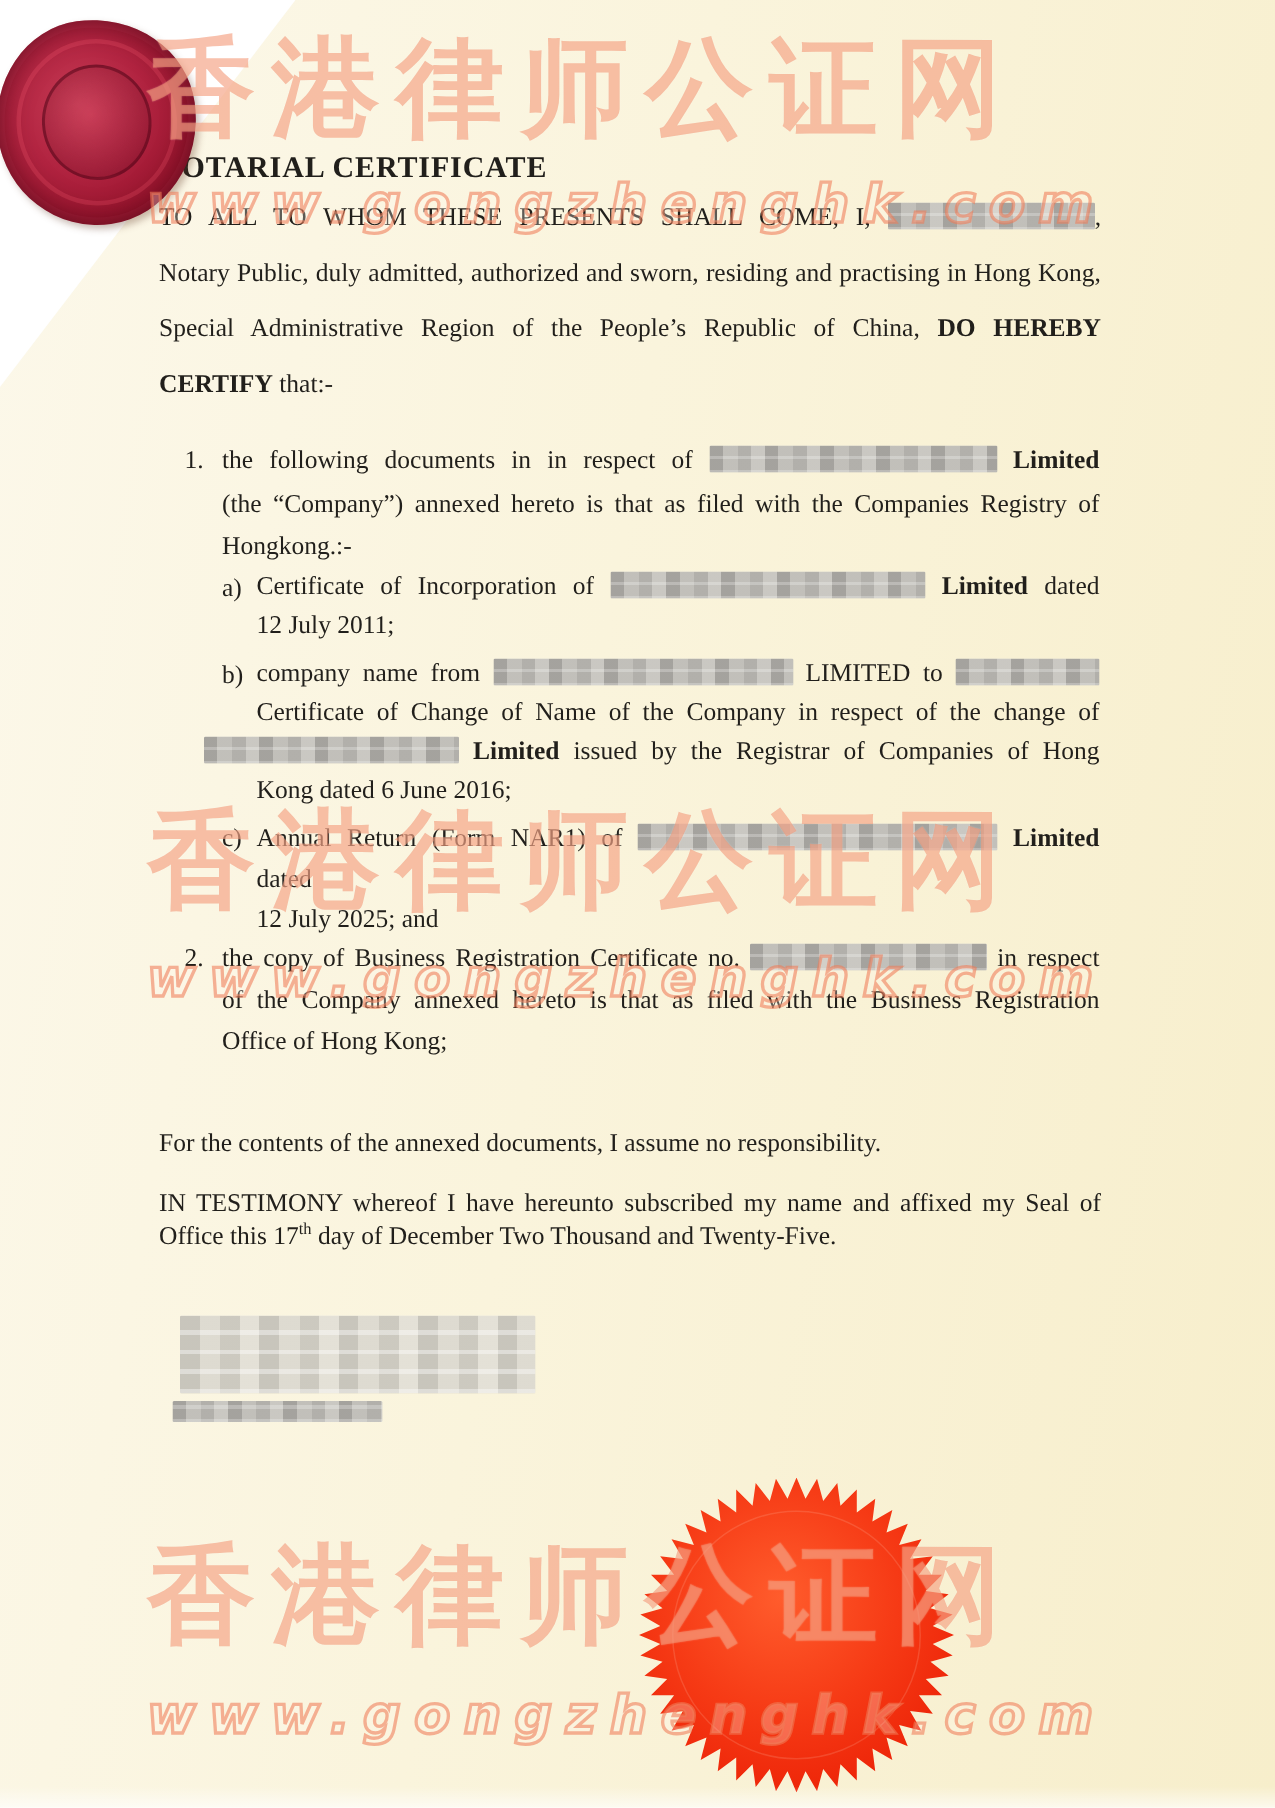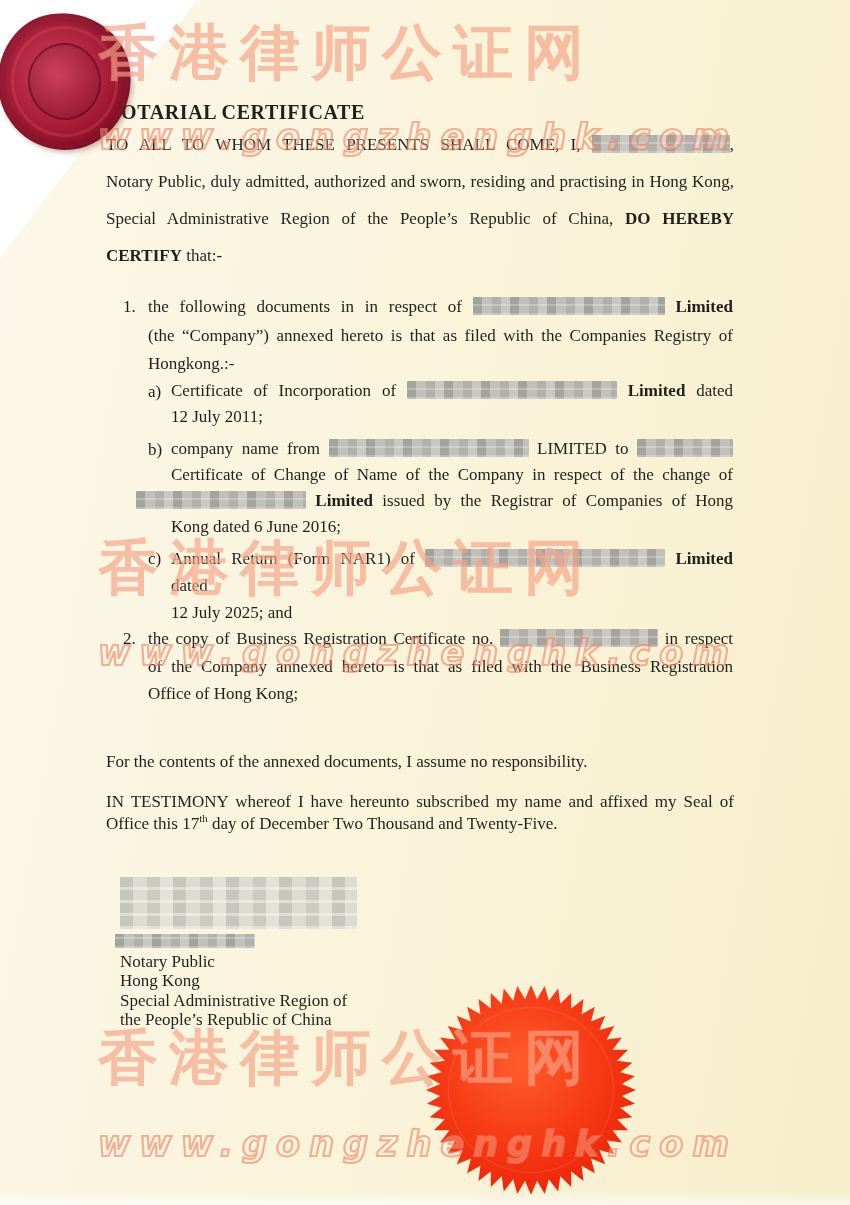--- a/index.html
+++ b/index.html
@@ -27,21 +27,21 @@
 
   
   .star-seal{position:absolute;left:426px;top:985px;width:210px;height:210px;z-index:3;
         background:radial-gradient(circle at 45% 38%,#ff5c2c 0%,#f63a15 45%,#ee2609 75%,#e52005 100%);}
   .star-seal::before{content:"";position:absolute;left:22px;top:22px;right:22px;bottom:22px;
         border-radius:50%;border:1px solid rgba(255,200,180,.18);}
 
   
   .wm{position:absolute;left:98px;width:706px;white-space:nowrap;z-index:5;pointer-events:none;}
   .wm-cn{font-family:"DejaVu Sans","Liberation Sans",sans-serif;font-weight:bold;
-        font-size:60px;line-height:1;letter-spacing:11px;color:rgba(242,131,92,.50);
+        font-size:72px;line-height:1;letter-spacing:11px;color:rgba(242,131,92,.50);
         text-shadow:0 0 1px rgba(255,255,255,.35);}
   .wm-url{font-family:"DejaVu Sans","Liberation Sans",sans-serif;font-weight:bold;font-style:italic;
         font-size:35px;line-height:1;letter-spacing:9px;
         -webkit-text-stroke:2.2px rgba(240,124,88,.58);color:rgba(255,248,238,.28);}
 
   
   .block{position:absolute;font-size:17px;line-height:27px;z-index:2;}
   .line{text-align:justify;text-align-last:justify;}
   .line.end{text-align-last:left;}
   b{font-weight:bold;}
@@ -137,20 +137,14 @@
   <div class="block" id="p-resp">
       <div class="line end">For the contents of the annexed documents, I assume no responsibility.</div>
     </div>
   <div class="block" id="p-testimony">
       <div class="line">IN TESTIMONY whereof I have hereunto subscribed my name and affixed my Seal of</div>
       <div class="line end">Office this 17<sup>th</sup> day of December Two Thousand and Twenty-Five.</div>
     </div>
 
   <div class="blur light" id="sig-blur"></div>
   <div class="blur" id="sig-name-blur"></div>
-  <div class="block" id="sig-lines">
-      <div>Notary Public</div>
-      <div>Hong Kong</div>
-      <div>Special Administrative Region of</div>
-      <div>the People’s Republic of China</div>
-    </div>
 
 </div>
 
 </body></html>

